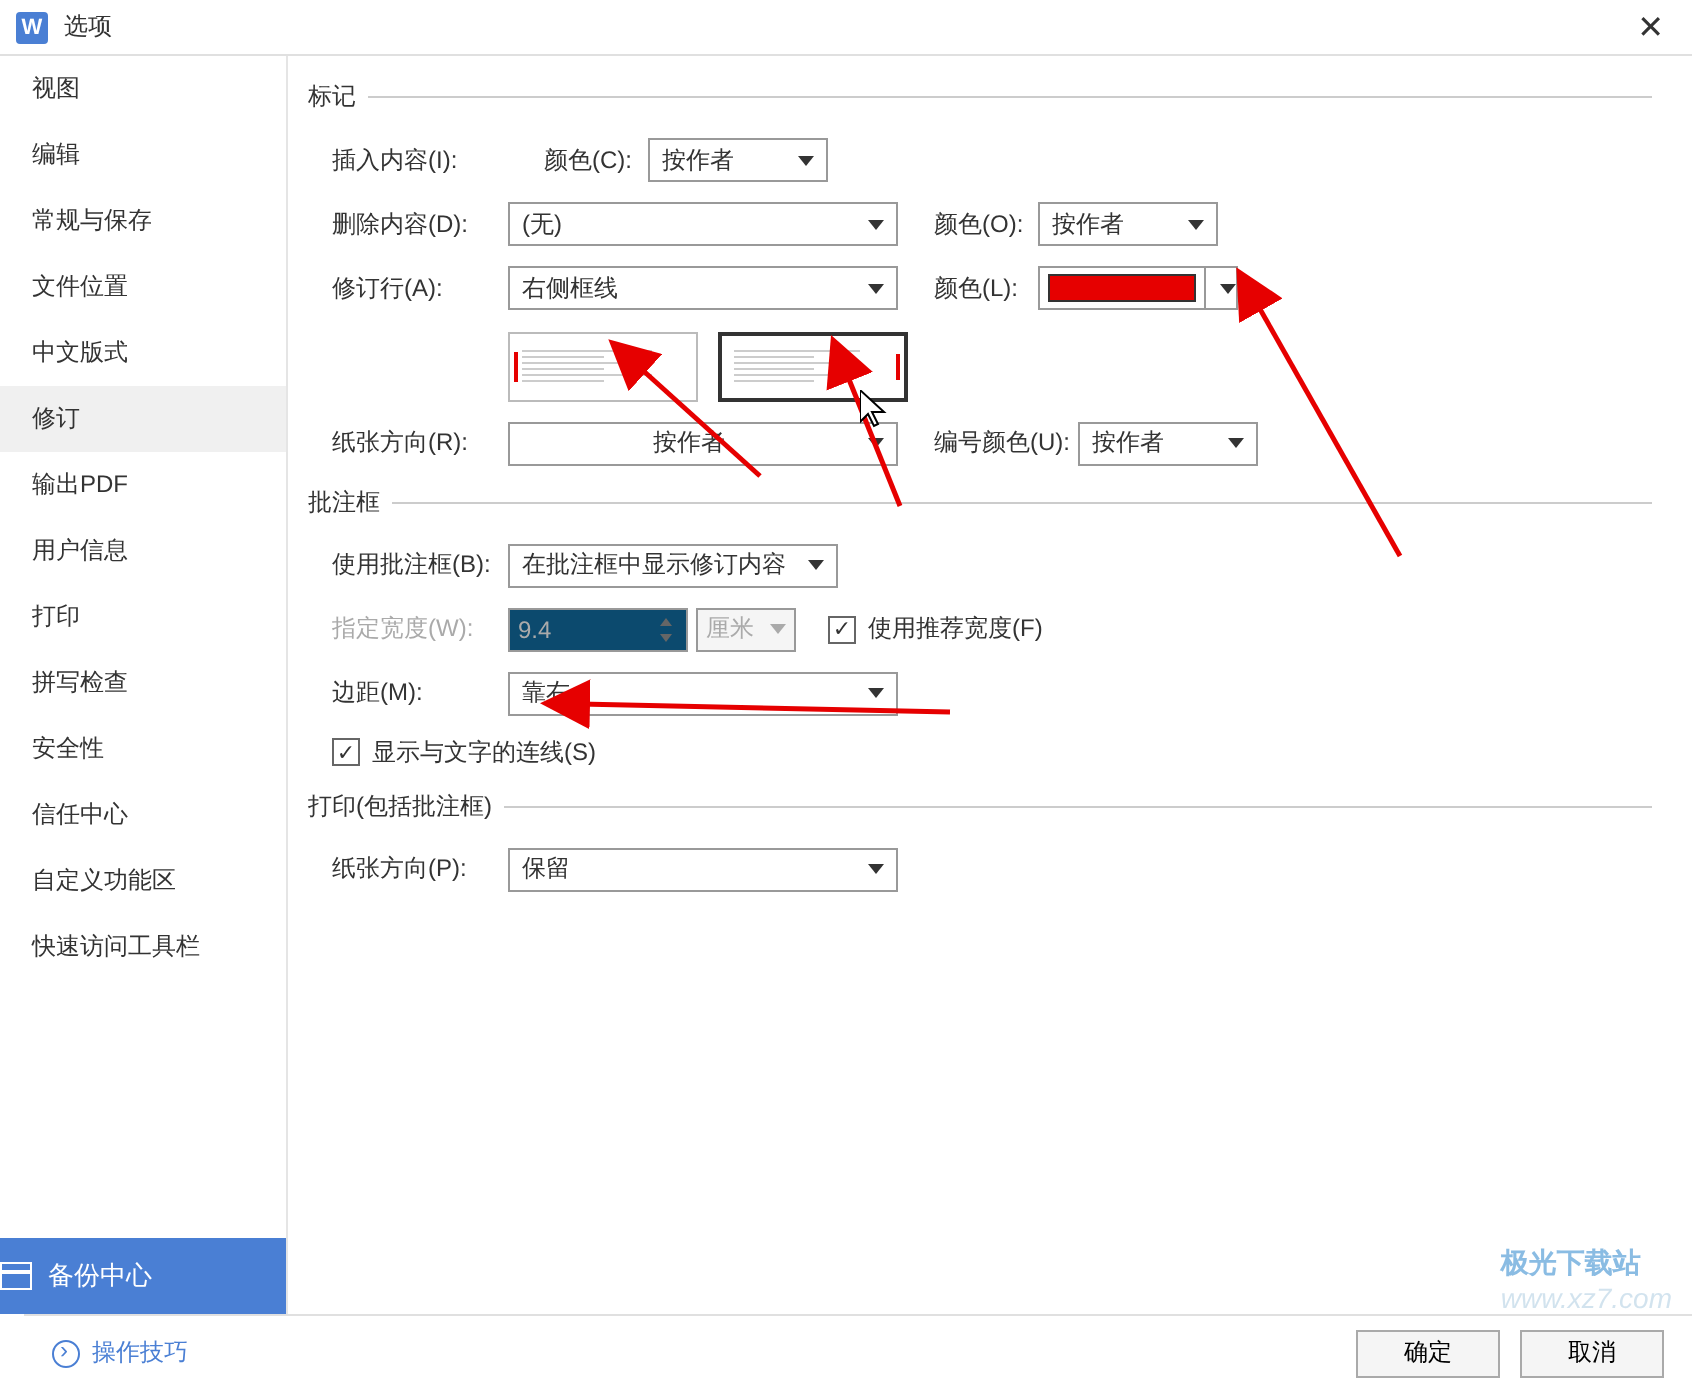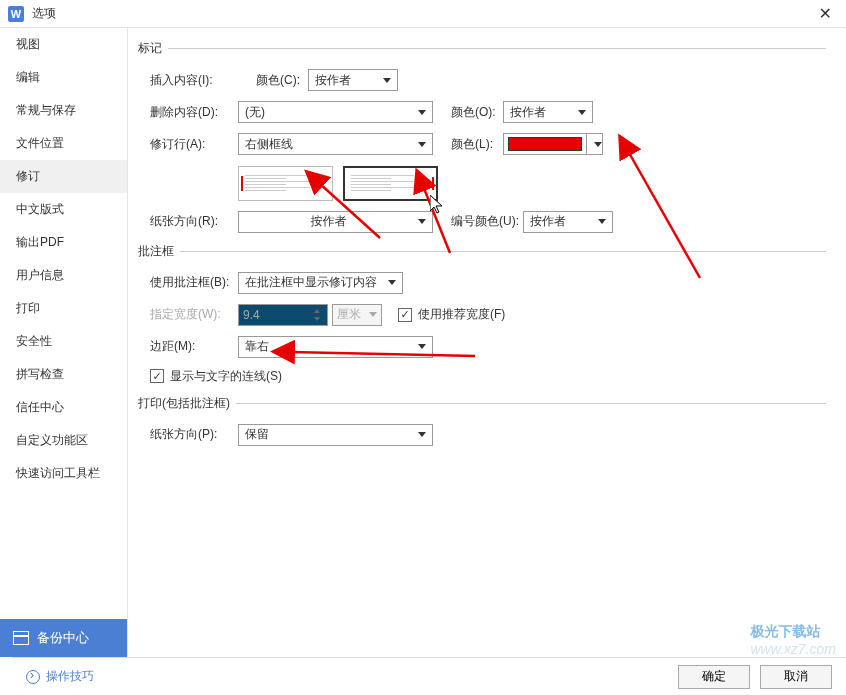--- a/index.html
+++ b/index.html
@@ -33,21 +33,21 @@
       border-radius: 2px;
       margin-right: 8px;
     }
     .titlebar-title { flex: 1; font-size: 12px; color: #333; }
     .titlebar-close { font-size: 16px; cursor: pointer; padding: 0 6px; }
     .main {
       display: flex;
       height: 629px;
     }
     .sidebar {
-      width: 128px;
+      width: 144px;
       border-right: 1px solid #e5e5e5;
       display: flex;
       flex-direction: column;
       position: relative;
       gap: 16px;
     }
     .sidebar-items { flex: 1; overflow: hidden; }
     .sidebar-item {
       padding: 8px 16px;
       cursor: pointer;
@@ -55,21 +55,21 @@
     }
     .sidebar-item.active {
       background: #f0f0f0;
     }
     .backup-btn {
       height: 38px;
       background: #4a7fd4;
       color: #fff;
       display: flex;
       align-items: center;
-      padding: 0 13px;
+      padding: 0 0;
       font-size: 13px;
       cursor: pointer;
     }
     .backup-icon {
       width: 16px;
       height: 14px;
       border: 1.5px solid #fff;
       margin-right: 8px;
       position: relative;
     }
@@ -350,27 +350,27 @@
   <div class="titlebar-close">✕</div>
 </div>
 
 <div class="main">
   <div class="sidebar">
     <div class="sidebar-items">
       <div class="sidebar-item"><span>视图</span></div>
       <div class="sidebar-item"><span>编辑</span></div>
       <div class="sidebar-item"><span>常规与保存</span></div>
       <div class="sidebar-item"><span>文件位置</span></div>
+      <div class="sidebar-item"><span>中文版式</span></div>
       <div class="sidebar-item active"><span>修订</span></div>
-      <div class="sidebar-item"><span>中文版式</span></div>
       <div class="sidebar-item"><span>输出PDF</span></div>
       <div class="sidebar-item"><span>用户信息</span></div>
       <div class="sidebar-item"><span>打印</span></div>
+      <div class="sidebar-item"><span>拼写检查</span></div>
       <div class="sidebar-item"><span>安全性</span></div>
-      <div class="sidebar-item"><span>拼写检查</span></div>
       <div class="sidebar-item"><span>信任中心</span></div>
       <div class="sidebar-item"><span>自定义功能区</span></div>
       <div class="sidebar-item"><span>快速访问工具栏</span></div>
     </div>
     <div class="backup-btn">
       <div class="backup-icon"></div>
       <span>备份中心</span>
     </div>
   </div>
 

